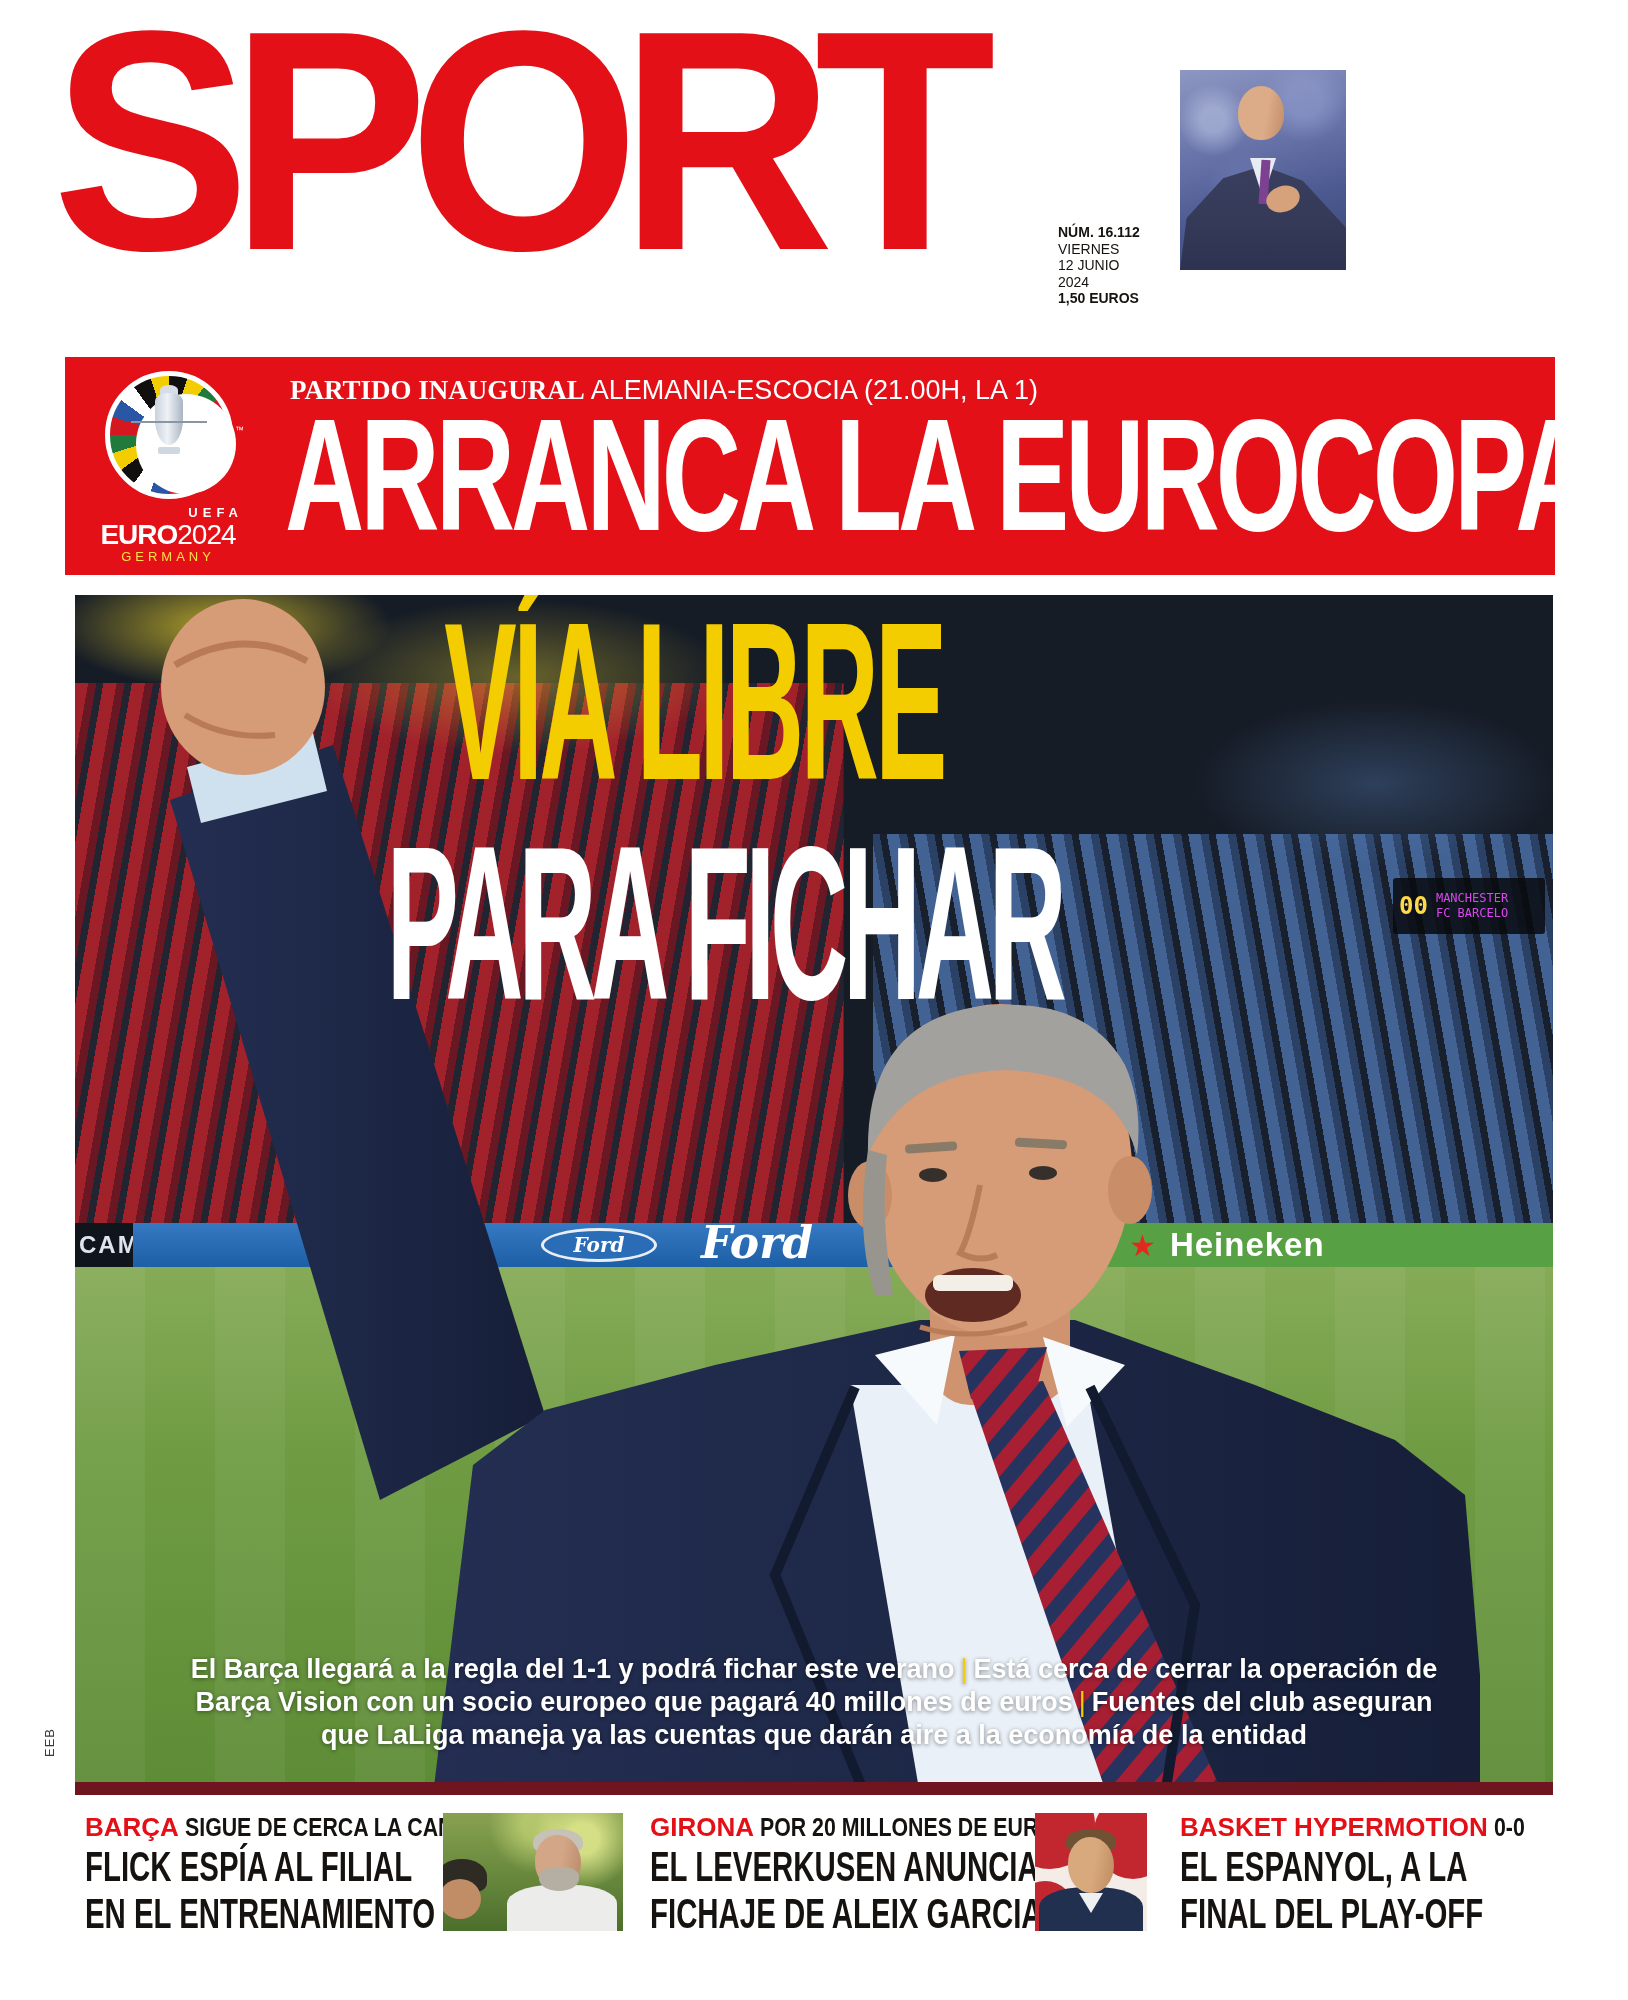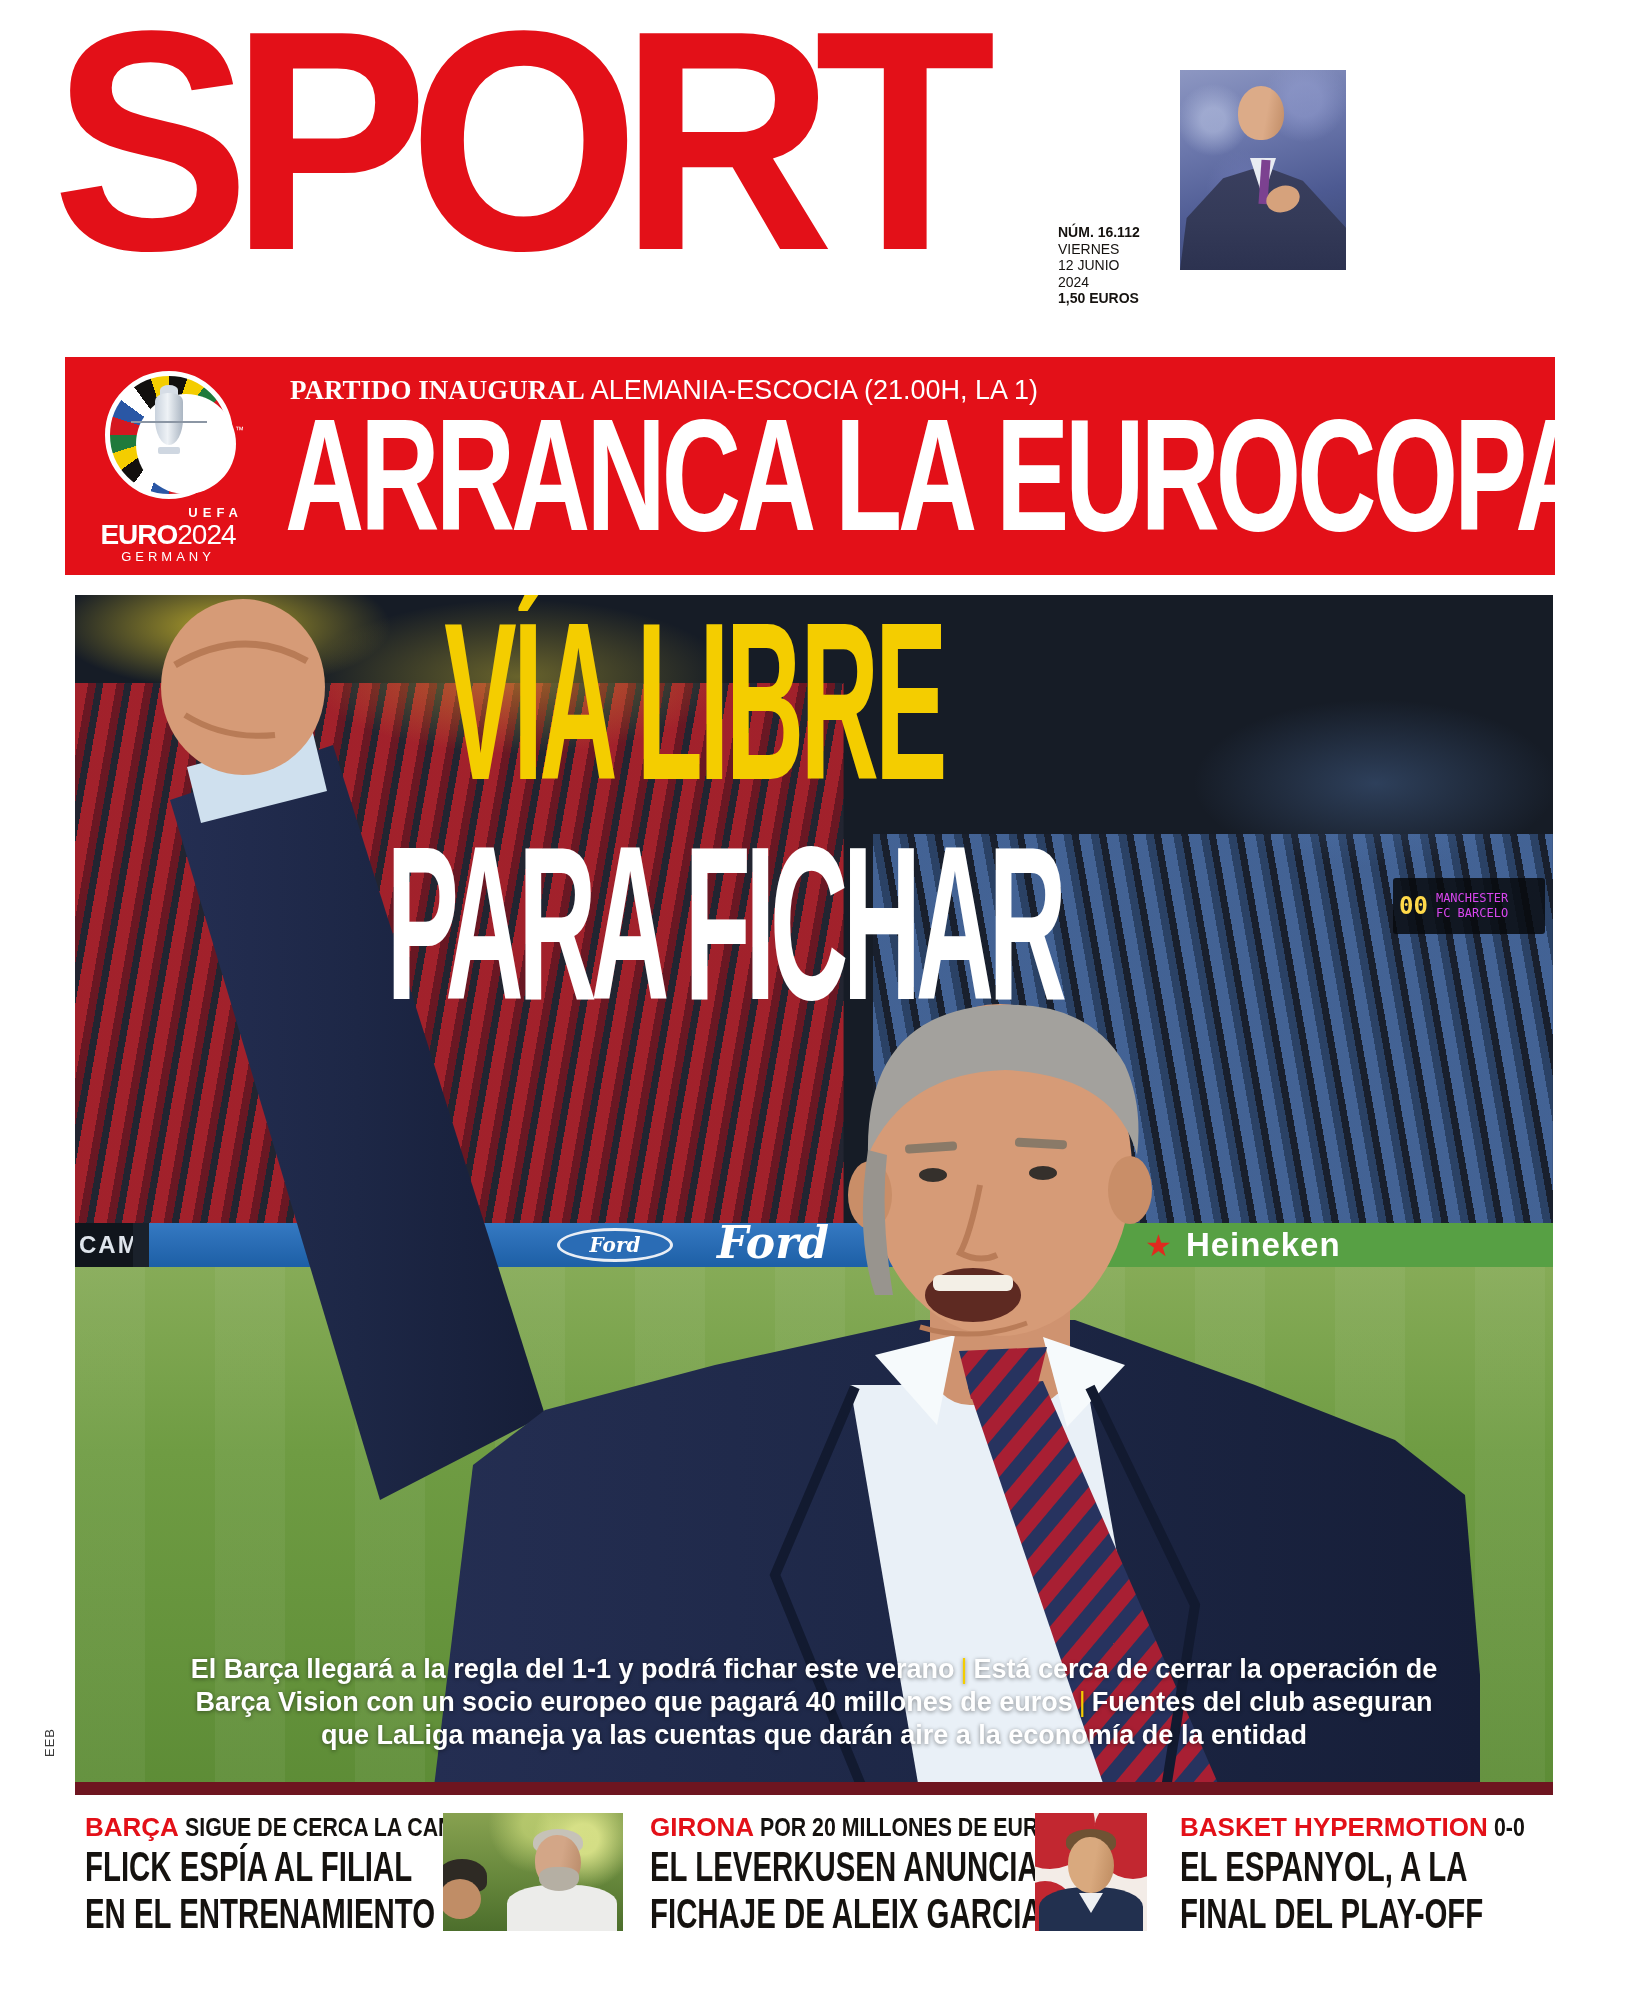--- a/index.html
+++ b/index.html
@@ -48,21 +48,21 @@
      border:5px solid #fff; }
   .euro-circle-inner{ position:absolute; left:26px; top:18px; width:100px; height:100px; border-radius:50%; background:#fff; }
   .euro-trophy{ position:absolute; left:58px; top:18px; width:36px; height:84px; }
   .euro-trophy .cup{ position:absolute; left:4px; top:8px; width:28px; height:52px; background:linear-gradient(90deg,#c9d2dd,#eef2f6 45%,#aab5c2); border-radius:14px 14px 16px 16px / 10px 10px 30px 30px; }
   .euro-trophy .lid{ position:absolute; left:9px; top:0; width:18px; height:10px; background:#d6dde6; border-radius:50% 50% 0 0; }
   .euro-trophy .base{ position:absolute; left:7px; top:62px; width:22px; height:7px; background:#cfd7e1; border-radius:2px; }
   .euro-trophy .line{ position:absolute; left:-20px; top:36px; width:76px; height:2px; background:#8b96a4; }
   .euro-uefa{ position:absolute; left:0; top:138px; width:150px; text-align:right; color:#fff; font-size:13px; font-weight:700; letter-spacing:5px; }
   .euro-title{ position:absolute; left:0; top:152px; width:150px; text-align:center; color:#fff; font-size:28px; font-weight:900; letter-spacing:-1px; white-space:nowrap; }
   .euro-title .yr{ font-weight:400; }
-  .euro-country{ position:absolute; left:0; top:182px; width:150px; text-align:center; color:#ffffff; font-size:13px; letter-spacing:4px; }
+  .euro-country{ position:absolute; left:0; top:182px; width:150px; text-align:center; color:#fde047; font-size:13px; letter-spacing:4px; }
   .euro-tm{ position:absolute; left:142px; top:58px; color:#fff; font-size:9px; }
 
   .banner-kicker{ position:absolute; left:225px; top:18px; font-size:27px; color:#fff; white-space:nowrap; }
   .banner-kicker .b{ font-weight:900;font-family:Liberation Serif, serif; }
   .banner-headline{ position:absolute; left:220px; top:40px; font-size:112px; font-weight:900; color:#fff;
      letter-spacing:-4px; line-height:1; transform:scale(0.98,1.42); transform-origin:left top; white-space:nowrap; }
 
   
   .photo{ position:absolute; left:75px; top:595px; width:1478px; height:1200px; overflow:hidden; background:#1a212b; }
   .crowd{ position:absolute; left:0; top:0; width:100%; height:628px;
@@ -72,21 +72,21 @@
       radial-gradient(ellipse 300px 110px at 30% 13%, rgba(205,185,50,.45), rgba(205,185,50,0) 70%),
       radial-gradient(ellipse 260px 120px at 88% 30%, rgba(90,130,190,.35), rgba(90,130,190,0) 70%),
       repeating-linear-gradient(100deg, rgba(186,34,44,.85) 0 13px, rgba(126,22,34,.8) 13px 21px, rgba(44,44,58,.55) 21px 28px),
       repeating-linear-gradient(80deg, rgba(78,116,176,.8) 0 12px, rgba(46,72,112,.85) 12px 20px, rgba(26,33,48,.7) 20px 27px);
     background-size:auto, auto, auto, 52% 86%, 46% 62%;
     background-position:0 0, 0 0, 100% 0, 0 100%, 100% 100%;
     background-repeat:no-repeat;
   }
   .boards{ position:absolute; left:0; top:628px; width:100%; height:44px; display:flex; }
   .board-dark{ width:58px; background:#10151c; color:#dfe5ec; font-weight:900; font-size:24px; letter-spacing:2px; display:flex; align-items:center; overflow:hidden; padding-left:4px; }
-  .board-ford{ width:892px; background:linear-gradient(180deg,#3579c2,#1d5fa6); position:relative;margin-left:16px; }
+  .board-ford{ width:892px; background:linear-gradient(180deg,#3579c2,#1d5fa6); position:relative; }
   .ford-oval{ position:absolute; left:408px; top:5px; width:116px; height:34px; border:3px solid #e9eef5; border-radius:50%;
       background:#2a6cb5; color:#fff; display:flex; align-items:center; justify-content:center;
       font-family:"DejaVu Serif", serif; font-style:italic; font-weight:bold; font-size:20px; }
   .ford-word{ position:absolute; left:568px; top:-6px; color:#fff; font-family:"DejaVu Serif", serif; font-style:italic; font-weight:bold; font-size:44px; }
   .board-heineken{ flex:1; background:#57a044; border-left:10px solid #cfe3b9; position:relative; display:flex; align-items:center; }
   .hk-star{ color:#e02a1e; font-size:30px; margin-left:94px; }
   .hk-word{ color:#fff; font-size:33px; font-weight:900; margin-left:14px; letter-spacing:1px; }
   .pitch{ position:absolute; left:0; top:672px; width:100%; height:528px;
     background:
       repeating-linear-gradient(90deg, rgba(255,255,255,.05) 0 70px, rgba(0,0,0,0) 70px 140px),

